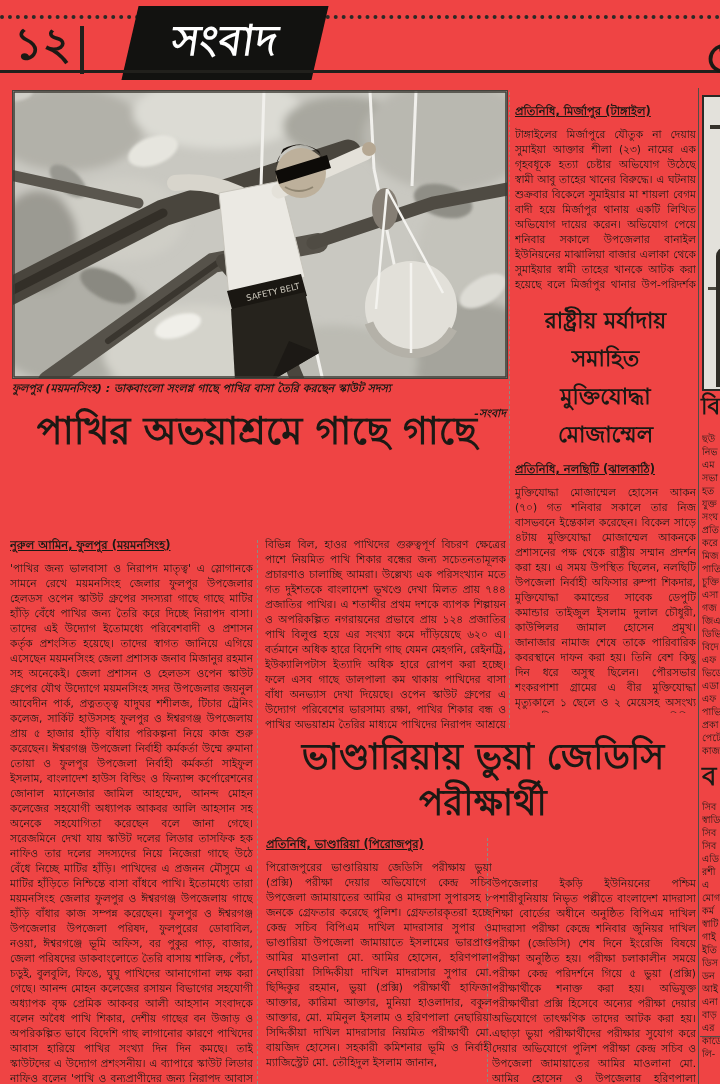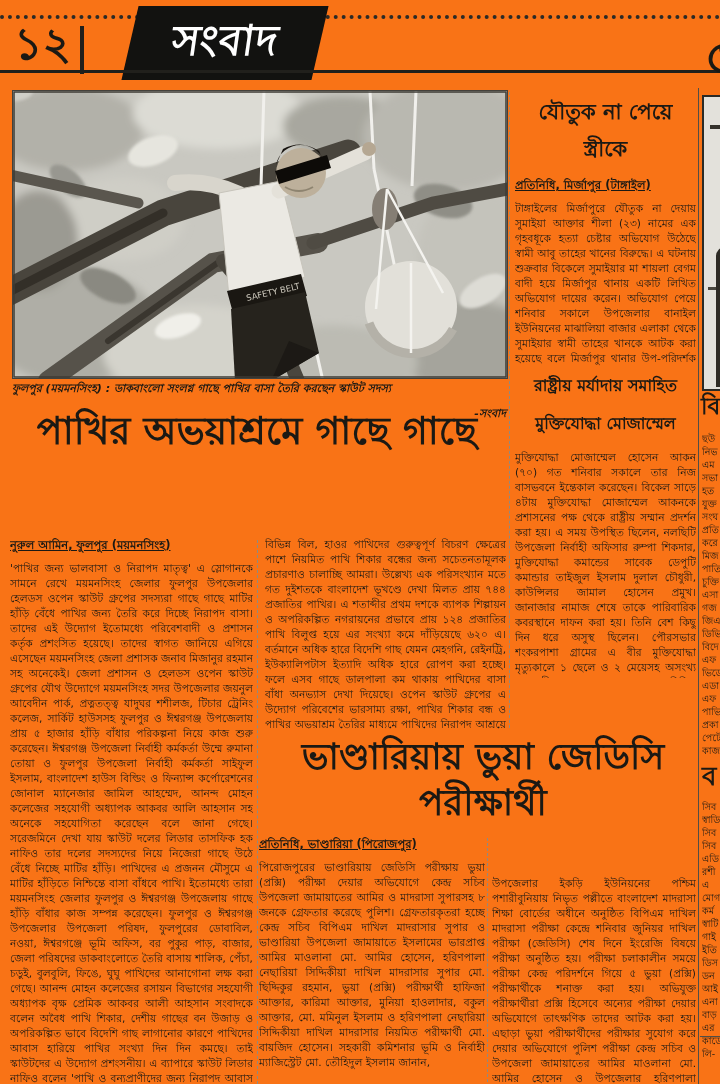--- a/index.html
+++ b/index.html
@@ -1,18 +1,18 @@
 <!DOCTYPE html>
 <html><head>
 <meta charset="utf-8">
 <style>
   html,body{margin:0;padding:0;background:#8a8a86;}
   .page{
     position:relative;width:720px;height:1084px;margin:0 auto;
-    background:#f97316;overflow:hidden;
+    background:#ef4444;overflow:hidden;
     font-family:"DejaVu Sans","Liberation Sans",sans-serif;
     color:#1b1914;
   }
   .dotted-top{position:absolute;top:15px;left:0;width:720px;border-top:4px dotted #2b2a26;}
   .masthead-rule{position:absolute;top:70px;left:0;width:720px;height:3px;background:#21201c;}
   .page-num{position:absolute;top:22px;left:14px;font-size:44px;font-weight:bold;line-height:1;}
   .page-num-bar{position:absolute;top:26px;left:80px;width:4px;height:48px;background:#21201c;}
   .logo-box{
     position:absolute;top:6px;left:130px;width:190px;height:74px;background:#121210;
     transform:skewX(-13deg);display:flex;align-items:center;justify-content:center;
@@ -32,27 +32,27 @@
   .bodytext{font-size:10.6px;line-height:15px;text-align:justify;}
 
   .col1{position:absolute;top:537px;left:10px;width:243px;height:547px;overflow:hidden;}
   .col2{position:absolute;top:537px;left:265px;width:241px;height:194px;overflow:hidden;}
 
   .vrule-dash{position:absolute;border-left:1px dashed #8d8b82;width:0;}
   .vrule-solid{position:absolute;width:1px;background:#514e47;}
 
   .right-col{position:absolute;top:94px;left:515px;width:181px;}
   .rc-headline{font-weight:bold;font-size:21px;line-height:37px;text-align:center;}
-  .rc-headline-2{font-weight:bold;font-size:16px;line-height:38px;text-align:center;}
+  .rc-headline-2{font-weight:bold;font-size:22px;line-height:38px;text-align:center;margin-top:9px;}
   .rc-body-1{max-height:166px;overflow:hidden;}
   .rc-body-2{max-height:228px;overflow:hidden;}
 
   .bottom-headline{position:absolute;top:734px;left:258px;width:450px;text-align:center;
     font-weight:bold;font-size:36px;line-height:46px;}
-  .bcolA{position:absolute;top:836px;left:259px;width:226px;height:246px;overflow:hidden;}
+  .bcolA{position:absolute;top:836px;left:266px;width:226px;height:246px;overflow:hidden;}
   .bcolB{position:absolute;top:836px;left:492px;width:204px;height:246px;overflow:hidden;margin-top:40px;}
 
   .edge-photo-box{position:absolute;top:95px;left:702px;width:40px;height:292px;border:2px solid #2a2a26;background:#e3e1db;overflow:hidden;}
   .edge-photo-line{position:absolute;top:28px;left:6px;width:22px;height:4px;background:#35322c;}
   .edge-photo-line2{position:absolute;top:190px;left:4px;width:26px;height:3px;background:#4a473f;}
   .edge-silhouette{position:absolute;top:150px;left:12px;width:24px;height:140px;background:#2e2b25;border-radius:9px 9px 0 0;}
 
   .edge-frag-headline{position:absolute;top:388px;left:701px;font-size:23px;font-weight:bold;}
   .edge-frags{position:absolute;left:702px;width:24px;font-size:9.5px;line-height:13px;white-space:pre-line;overflow:hidden;}
   .edge-frags-top{top:432px;height:322px;}
@@ -171,31 +171,31 @@
     <div class="bodytext">বিভিন্ন বিল, হাওর পাখিদের গুরুত্বপূর্ণ বিচরণ ক্ষেত্রের পাশে নিয়মিত পাখি শিকার বন্ধের জন্য সচেতনতামূলক প্রচারণাও চালাচ্ছি আমরা। উল্লেখ্য এক পরিসংখ্যান মতে গত দুইশতকে বাংলাদেশ ভূখণ্ডে দেখা মিলত প্রায় ৭৪৪ প্রজাতির পাখির। এ শতাব্দীর প্রথম দশকে ব্যাপক শিল্পায়ন ও অপরিকল্পিত নগরায়নের প্রভাবে প্রায় ১২৪ প্রজাতির পাখি বিলুপ্ত হয়ে এর সংখ্যা কমে দাঁড়িয়েছে ৬২০ এ। বর্তমানে অধিক হারে বিদেশি গাছ যেমন মেহগনি, রেইনট্রি, ইউক্যালিপটাস ইত্যাদি অধিক হারে রোপণ করা হচ্ছে। ফলে এসব গাছে ডালপালা কম থাকায় পাখিদের বাসা বাঁধা অনভ্যাস দেখা দিয়েছে। ওপেন স্কাউট গ্রুপের এ উদ্যোগ পরিবেশের ভারসাম্য রক্ষা, পাখির শিকার বন্ধ ও পাখির অভয়াশ্রম তৈরির মাধ্যমে পাখিদের নিরাপদ আশ্রয়ে কাজে লাগবে বলে অনেকে মনে করছেন।</div>
   </div>
 
   <div class="vrule-dash" style="top:540px;left:257px;height:544px;"></div>
   <div class="vrule-dash" style="top:92px;left:509px;height:636px;"></div>
   <div class="vrule-dash" style="top:838px;left:487px;height:244px;"></div>
   <div class="vrule-solid" style="top:88px;left:698px;height:996px;"></div>
 
   <div class="right-col">
     <div class="rc-headline">
-      <div>যৌতুক না পেয়ে স্ত্রীকে</div>
     </div>
     <div style="height:9px;"></div>
     <div class="byline">প্রতিনিধি, মির্জাপুর (টাঙ্গাইল)</div>
     <div class="bodytext rc-body-1">টাঙ্গাইলের মির্জাপুরে যৌতুক না দেয়ায় সুমাইয়া আক্তার শীলা (২৩) নামের এক গৃহবধূকে হত্যা চেষ্টার অভিযোগ উঠেছে স্বামী আবু তাহের খানের বিরুদ্ধে। এ ঘটনায় শুক্রবার বিকেলে সুমাইয়ার মা শায়লা বেগম বাদী হয়ে মির্জাপুর থানায় একটি লিখিত অভিযোগ দায়ের করেন। অভিযোগ পেয়ে শনিবার সকালে উপজেলার বানাইল ইউনিয়নের মাঝালিয়া বাজার এলাকা থেকে সুমাইয়ার স্বামী তাহের খানকে আটক করা হয়েছে বলে মির্জাপুর থানার উপ-পরিদর্শক (এসআই) মুরাদ জানিয়েছেন।</div>
 
     <div class="rc-headline-2">
       <div>রাষ্ট্রীয় মর্যাদায় সমাহিত</div>
       <div>মুক্তিযোদ্ধা মোজাম্মেল</div>
     </div>
     <div style="height:7px;"></div>
+    <div class="byline">প্রতিনিধি, নলছিটি (ঝালকাঠি)</div>
     <div class="bodytext rc-body-2">মুক্তিযোদ্ধা মোজাম্মেল হোসেন আকন (৭০) গত শনিবার সকালে তার নিজ বাসভবনে ইন্তেকাল করেছেন। বিকেল সাড়ে ৪টায় মুক্তিযোদ্ধা মোজাম্মেল আকনকে প্রশাসনের পক্ষ থেকে রাষ্ট্রীয় সম্মান প্রদর্শন করা হয়। এ সময় উপস্থিত ছিলেন, নলছিটি উপজেলা নির্বাহী অফিসার রুম্পা শিকদার, মুক্তিযোদ্ধা কমান্ডের সাবেক ডেপুটি কমান্ডার তাইজুল ইসলাম দুলাল চৌধুরী, কাউন্সিলর জামাল হোসেন প্রমুখ। জানাজার নামাজ শেষে তাকে পারিবারিক কবরস্থানে দাফন করা হয়। তিনি বেশ কিছু দিন ধরে অসুস্থ ছিলেন। পৌরসভার শংকরপাশা গ্রামের এ বীর মুক্তিযোদ্ধা মৃত্যুকালে ১ ছেলে ও ২ মেয়েসহ অসংখ্য গুণগ্রাহী রেখে গেছেন। তার মৃত্যুতে বিভিন্ন মহল গভীর শোক ও সমবেদনা জানিয়েছেন।</div>
   </div>
 
   <div class="bottom-headline">
     <div>ভাণ্ডারিয়ায় ভুয়া জেডিসি পরীক্ষার্থী</div>
   </div>
   <div class="bcolA">
     <div class="byline">প্রতিনিধি, ভাণ্ডারিয়া (পিরোজপুর)</div>
     <div class="bodytext">পিরোজপুরের ভাণ্ডারিয়ায় জেডিসি পরীক্ষায় ভুয়া (প্রক্সি) পরীক্ষা দেয়ার অভিযোগে কেন্দ্র সচিব উপজেলা জামায়াতের আমির ও মাদরাসা সুপারসহ ৮ জনকে গ্রেফতার করেছে পুলিশ। গ্রেফতারকৃতরা হচ্ছে কেন্দ্র সচিব বিপিএম দাখিল মাদরাসার সুপার ও ভাণ্ডারিয়া উপজেলা জামায়াতে ইসলামের ভারপ্রাপ্ত আমির মাওলানা মো. আমির হোসেন, হরিণপালা নেছারিয়া সিদ্দিকীয়া দাখিল মাদরাসার সুপার মো. ছিদ্দিকুর রহমান, ভুয়া (প্রক্সি) পরীক্ষার্থী হাফিজা আক্তার, কারিমা আক্তার, মুনিয়া হাওলাদার, বকুল আক্তার, মো. মমিনুল ইসলাম ও হরিণপালা নেছারিয়া সিদ্দিকীয়া দাখিল মাদরাসার নিয়মিত পরীক্ষার্থী মো. বায়জিদ হোসেন। সহকারী কমিশনার ভূমি ও নির্বাহী ম্যাজিস্ট্রেট মো. তৌহিদুল ইসলাম জানান,</div>
   </div>

